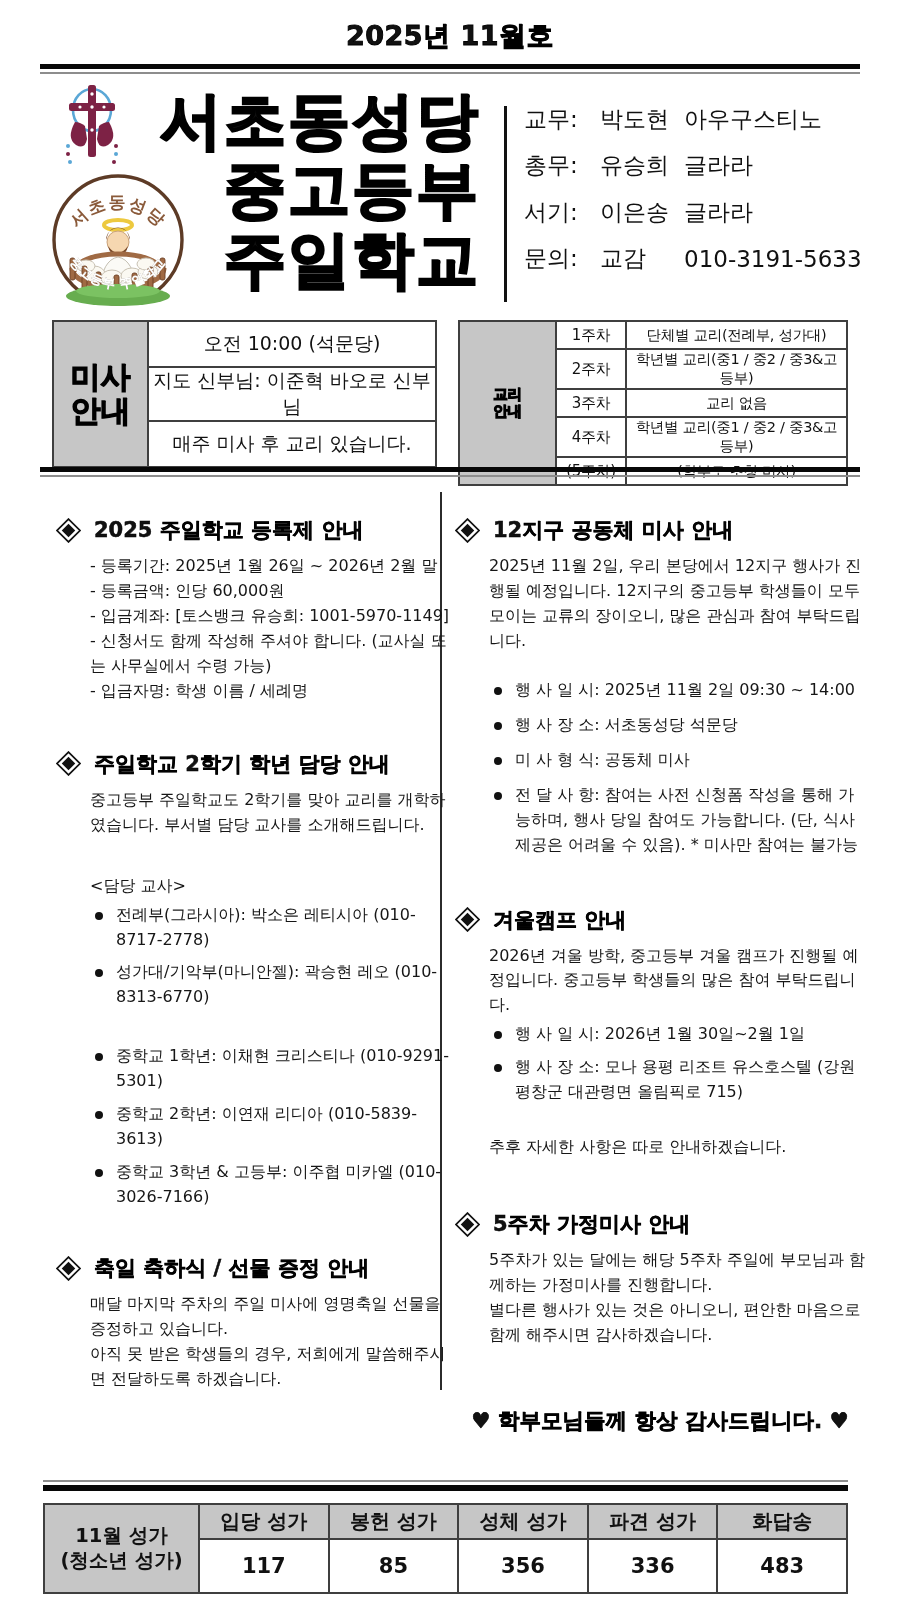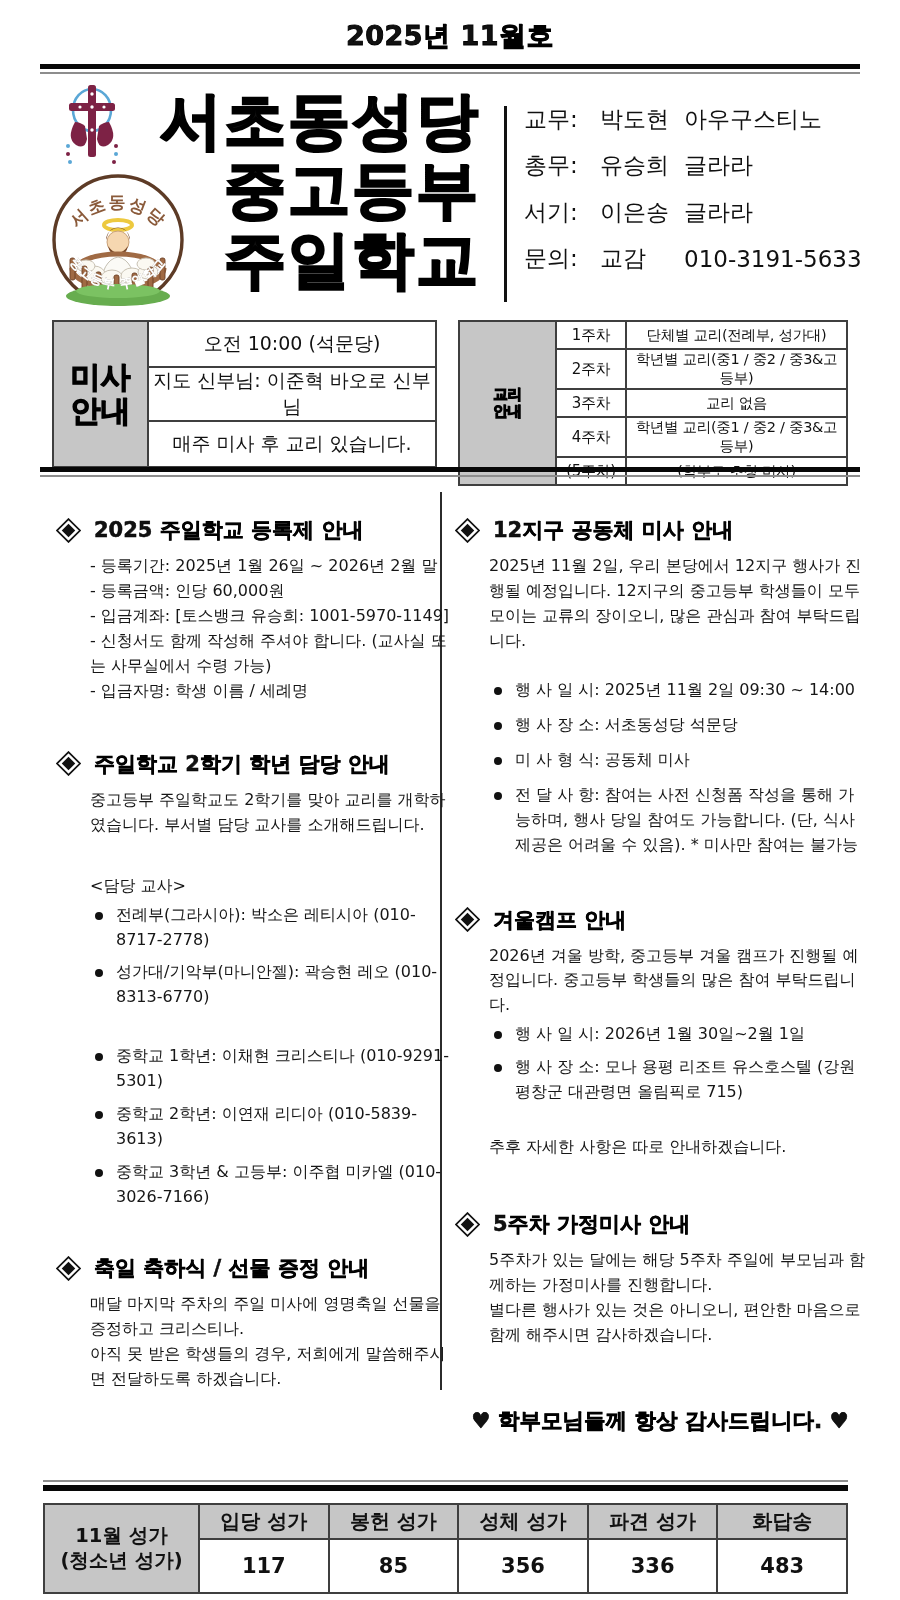--- a/index.html
+++ b/index.html
@@ -291,21 +291,21 @@
 
   <div class="section" id="sec-feastday">
     <div class="sec-head">
       <svg width="25" height="25" viewBox="0 0 24 24">
         <path d="M12 1 23 12 12 23 1 12Z" fill="none" stroke="#111" stroke-width="1.6"></path>
         <path d="M12 5.5 18.5 12 12 18.5 5.5 12Z" fill="#111"></path>
       </svg>
       <span>축일 축하식 / 선물 증정 안내</span>
     </div>
     <div class="sec-body">
-      <div class="line">매달 마지막 주차의 주일 미사에 영명축일 선물을 증정하고 크리스티나.</div>
+      <div class="line">매달 마지막 주차의 주일 미사에 영명축일 선물을 증정하고 있습니다.</div>
       <div class="line">아직 못 받은 학생들의 경우, 저희에게 말씀해주시면 전달하도록 하겠습니다.</div>
     </div>
   </div>
 
 </div>
 
 <div class="col" id="col-right">
 
   <div class="section" id="sec-district">
     <div class="sec-head">

